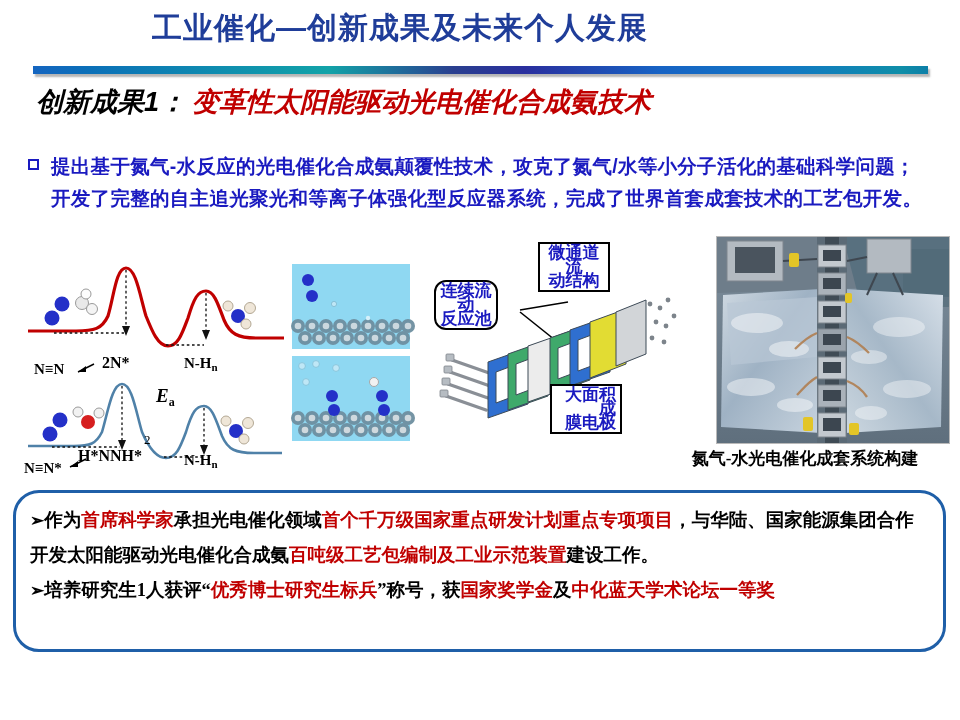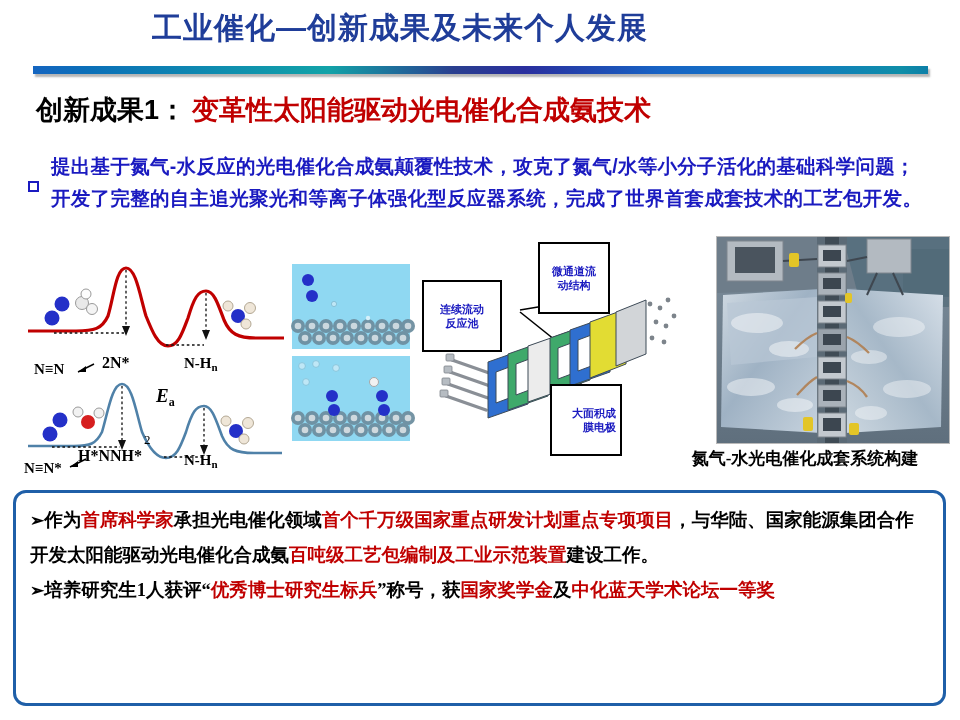--- a/index.html
+++ b/index.html
@@ -48,37 +48,38 @@
         #1278c4 84%,
         #0f8ea8 97%,
         #0d7fa8 100%);
     box-shadow: 2px 3px 2px rgba(120,120,120,0.55);
   }
 
   
   #heading-row {
     position: absolute;
     left: 36px;
-    top: 92px;
+    top: 84px;
     font-family: "Liberation Sans", "DejaVu Sans", sans-serif;
     font-size: 27px;
     font-weight: bold;
     white-space: nowrap;
+    font-style: italic;
   }
   #heading-row .hd-black { color: #000000; }
   #heading-row .hd-red   { color: #c00000; margin-left: 6px; }
 
   
   #bullet-block {
     position: absolute;
     left: 28px;
     top: 150px;
     width: 906px;
     display: flex;
-    align-items: center;
+    align-items: flex-start;
   }
   #bullet-square {
     width: 11px;
     height: 11px;
     border: 2px solid #1a1ac0;
     margin-top: 9px;
     margin-right: 12px;
     flex: 0 0 auto;
     box-sizing: border-box;
   }
@@ -157,39 +158,39 @@
     top: 448px;
     width: 310px;
   }
 
   
   .callout {
     position: absolute;
     border: 2px solid #000000;
     background: #ffffff;
     font-family: "Liberation Sans", "DejaVu Sans", sans-serif;
-    font-size: 11px;
+    font-size: 17px;
     font-weight: bold;
     color: #1a1ac0;
     text-align: center;
     line-height: 14px;
-    padding: 20px 4px;
+    padding: 2px 4px;
     box-sizing: border-box;
     white-space: pre-line;
   }
 
   
   #summary-box {
     position: absolute;
     left: 13px;
     top: 490px;
     width: 933px;
-    height: 216px;
+    height: 162px;
     border: 3px solid #1f5fa8;
-    border-radius: 13px;
+    border-radius: 26px;
     box-sizing: border-box;
     padding: 10px 14px 8px 14px;
     background: #ffffff;
   }
   .sum-line {
     font-family: "Liberation Serif", "DejaVu Serif", serif;
     font-size: 18.5px;
     font-weight: bold;
     color: #000000;
     line-height: 35px;
@@ -441,21 +442,21 @@
         <circle cx="246" cy="84" r="2.4"></circle>
           <circle cx="254" cy="74" r="2.4"></circle>
         <circle cx="232" cy="96" r="2.4"></circle>
           <circle cx="244" cy="100" r="2.4"></circle>
       </g>
     </svg>
 
     <div class="callout" style="left:118px; top:0px; width:72px;">微通道流
 动结构</div>
 
-    <div class="callout" style="left:2px; top:38px; width:80px;">连续流动
+    <div class="callout" style="left:14px; top:38px; width:64px;border-radius:12px;">连续流动
 反应池</div>
 
     <div class="callout" style="left:130px; top:142px; width:72px;text-align:right;">大面积成
 膜电极</div>
   </div>
 
   <div id="fig-photo">
     <svg width="232" height="206" viewBox="0 0 232 206" xmlns="http://www.w3.org/2000/svg">
       <defs>
         <linearGradient id="mirrorL" x1="0" y1="0" x2="1" y2="1">

